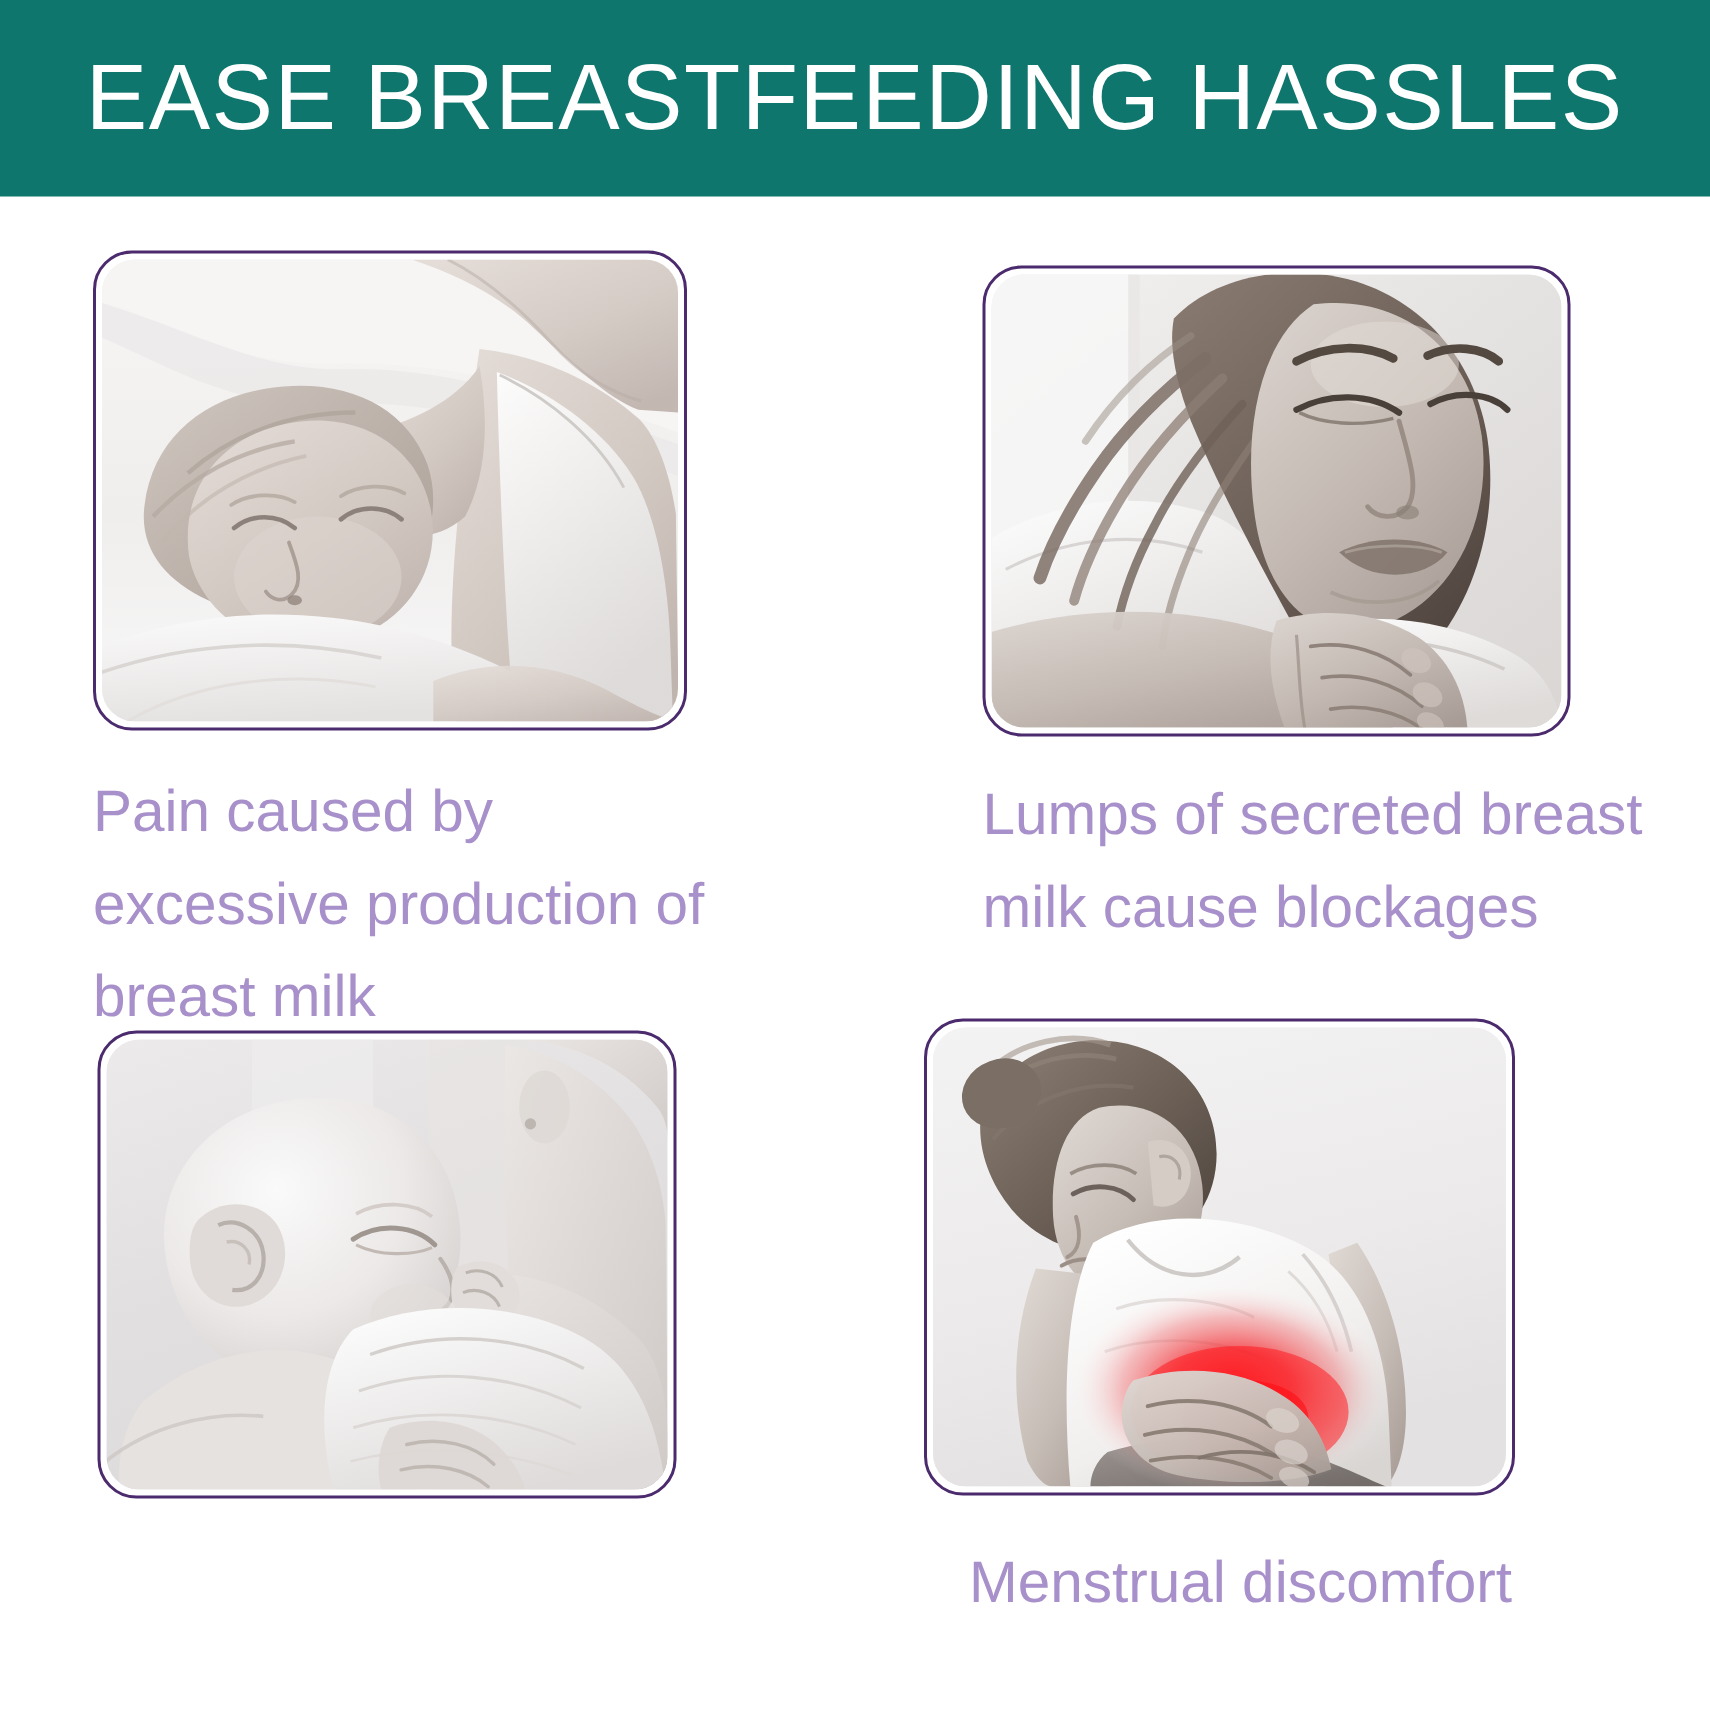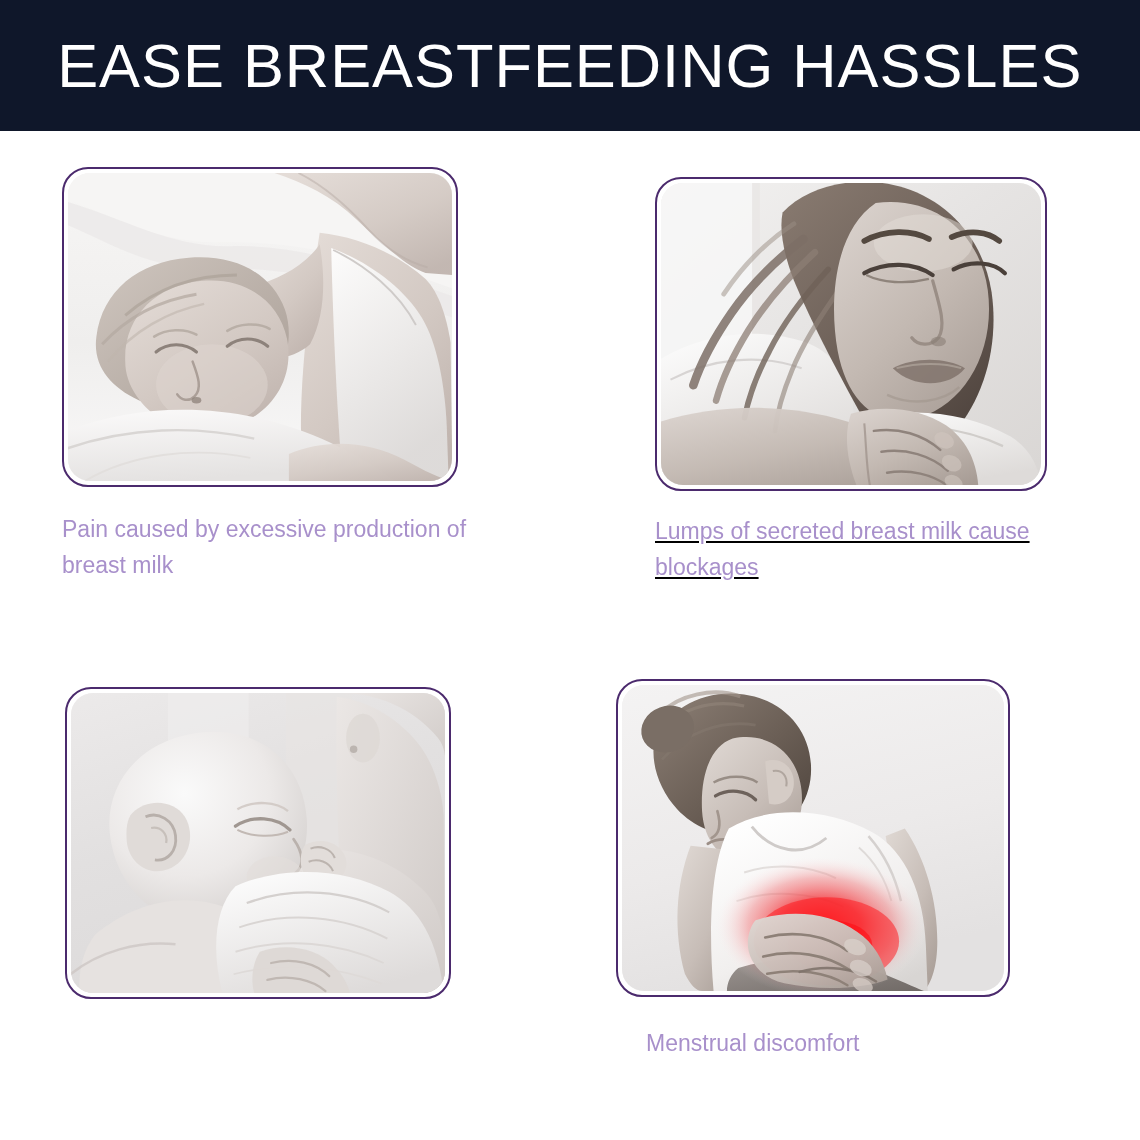--- a/index.html
+++ b/index.html
@@ -8,21 +8,21 @@
     background: #ffffff;
     font-family: "Liberation Sans", sans-serif;
     overflow: hidden;
   }
   .page { position: relative; width: 1140px; height: 1140px; background:#fff; }
 
   
   .banner {
     position: absolute; left: 0; top: 0;
     width: 1140px; height: 131px;
-    background: #0f172a;
+    background: #0f766e;
     display: flex; align-items: center; justify-content: center;
   }
   .banner-title {
     color: #ffffff;
     font-size: 62px;
     line-height: 1;
     letter-spacing: 1px;
     font-weight: 400;
     white-space: nowrap;
     transform: scaleX(0.99);
@@ -30,21 +30,21 @@
     font-family: "Liberation Sans", sans-serif;
   }
 
   
   .grid {
     position: absolute; left: 0; top: 131px;
     width: 1140px; height: 1009px;
   }
   .cell { position: absolute; }
   .cell-0 { left: 40px;  top: 36px;  width: 500px; height: 440px; }
-  .cell-1 { left: 630px; top: 46px;  width: 500px; height: 440px; text-decoration: underline; }
+  .cell-1 { left: 630px; top: 46px;  width: 500px; height: 440px; }
   .cell-2 { left: 40px;  top: 556px; width: 500px; height: 415px; }
   .cell-3 { left: 616px; top: 548px; width: 500px; height: 415px; }
 
   .photo-frame {
     position: relative;
     border: 2px solid #4b2a6d;
     border-radius: 26px;
     background: #fff;
     overflow: hidden;
     padding: 4px;
@@ -58,21 +58,21 @@
     width: 100%; height: 100%;
     border-radius: 22px;
     overflow: hidden;
     background: #f2f0ef;
     position: relative;
   }
   .photo-inner svg { display: block; width: 100%; height: 100%; }
 
   .caption {
     color: #a890cb;
-    font-size: 23px;
+    font-size: 39px;
     line-height: 1.58;
     font-weight: 400;
     font-family: "Liberation Sans", sans-serif;
     letter-spacing: 0px;
   }
   .cap-0 { margin-left: 22px; margin-top: 24px; width: 430px; }
   .cap-1 { margin-left: 25px; margin-top: 22px; width: 470px; }
   .cap-2 { margin-left: 2px;  margin-top: 28px; width: 480px; }
   .cap-3 { margin-left: 30px; margin-top: 28px; width: 470px; }
 </style>

